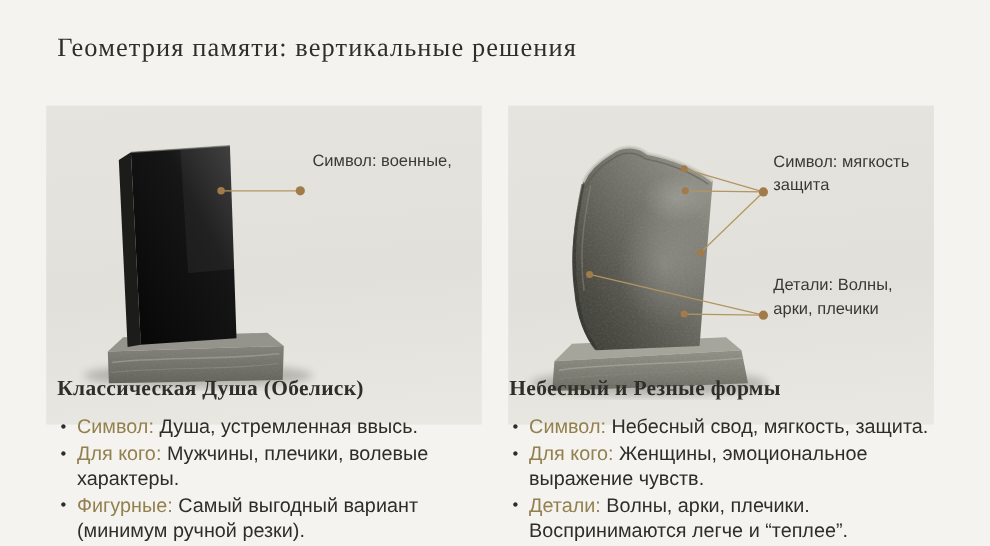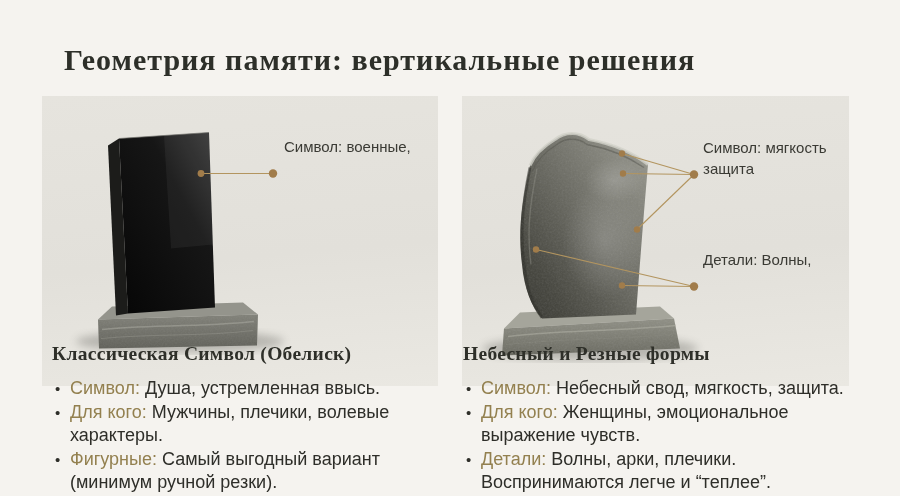--- a/index.html
+++ b/index.html
@@ -3,23 +3,23 @@
 <meta charset="utf-8">
 <style>
   html,body{margin:0;padding:0;background:#f5f3ef;}
   .slide{
     position:relative;width:900px;height:496px;overflow:hidden;
     background:#f5f3ef;
     font-family:"Liberation Sans",sans-serif;
     -webkit-font-smoothing:antialiased;
   }
   .title{
-    position:absolute;left:52px;top:31px;margin:12px;
+    position:absolute;left:52px;top:31px;margin:0;
     font-family:"Liberation Serif",serif;
-    font-size:30px;font-weight:700;letter-spacing:1px;
+    font-size:24px;font-weight:400;letter-spacing:1px;
     color:#2d2f29;
   }
   .panel{
     position:absolute;top:96px;height:290px;
     background:linear-gradient(175deg,#e6e4de 0%,#e2e0da 55%,#eae8e2 100%);
   }
   .panel--left{left:42px;width:396px;}
   .panel--right{left:462px;width:387px;}
   .monument-svg{position:absolute;left:0;top:0;width:100%;height:100%;display:block;}
   .overlay-svg{position:absolute;left:0;top:0;width:100%;height:100%;display:block;pointer-events:none;}
@@ -155,25 +155,26 @@
       <circle cx="74" cy="127" r="3.2" fill="#a17c4a"></circle>
       <circle cx="160" cy="163" r="3.2" fill="#a17c4a"></circle>
       <circle cx="232" cy="164" r="4.2" fill="#a17c4a"></circle>
     </svg>
     <div class="callout-text" style="left:241px;top:41px">
       <div>Символ: мягкость</div>
       <div>защита</div>
     </div>
     <div class="callout-text" style="left:241px;top:153px">
       <div>Детали: Волны,</div>
+      <div>арки, плечики</div>
     </div>
   </div>
 
   <section class="section section--left">
-    <h2 class="section-heading">Классическая Символ (Обелиск)</h2>
+    <h2 class="section-heading">Классическая Душа (Обелиск)</h2>
     <ul class="bullet-list">
       <li><span class="bullet-label">Символ:</span> <span>Душа, устремленная ввысь.</span></li>
       <li><span class="bullet-label">Для кого:</span> <span>Мужчины, плечики, волевые характеры.</span></li>
       <li><span class="bullet-label">Фигурные:</span> <span>Самый выгодный вариант (минимум ручной резки).</span></li>
     </ul>
   </section>
 
   <section class="section section--right">
     <h2 class="section-heading">Небесный и Резные формы</h2>
     <ul class="bullet-list">

